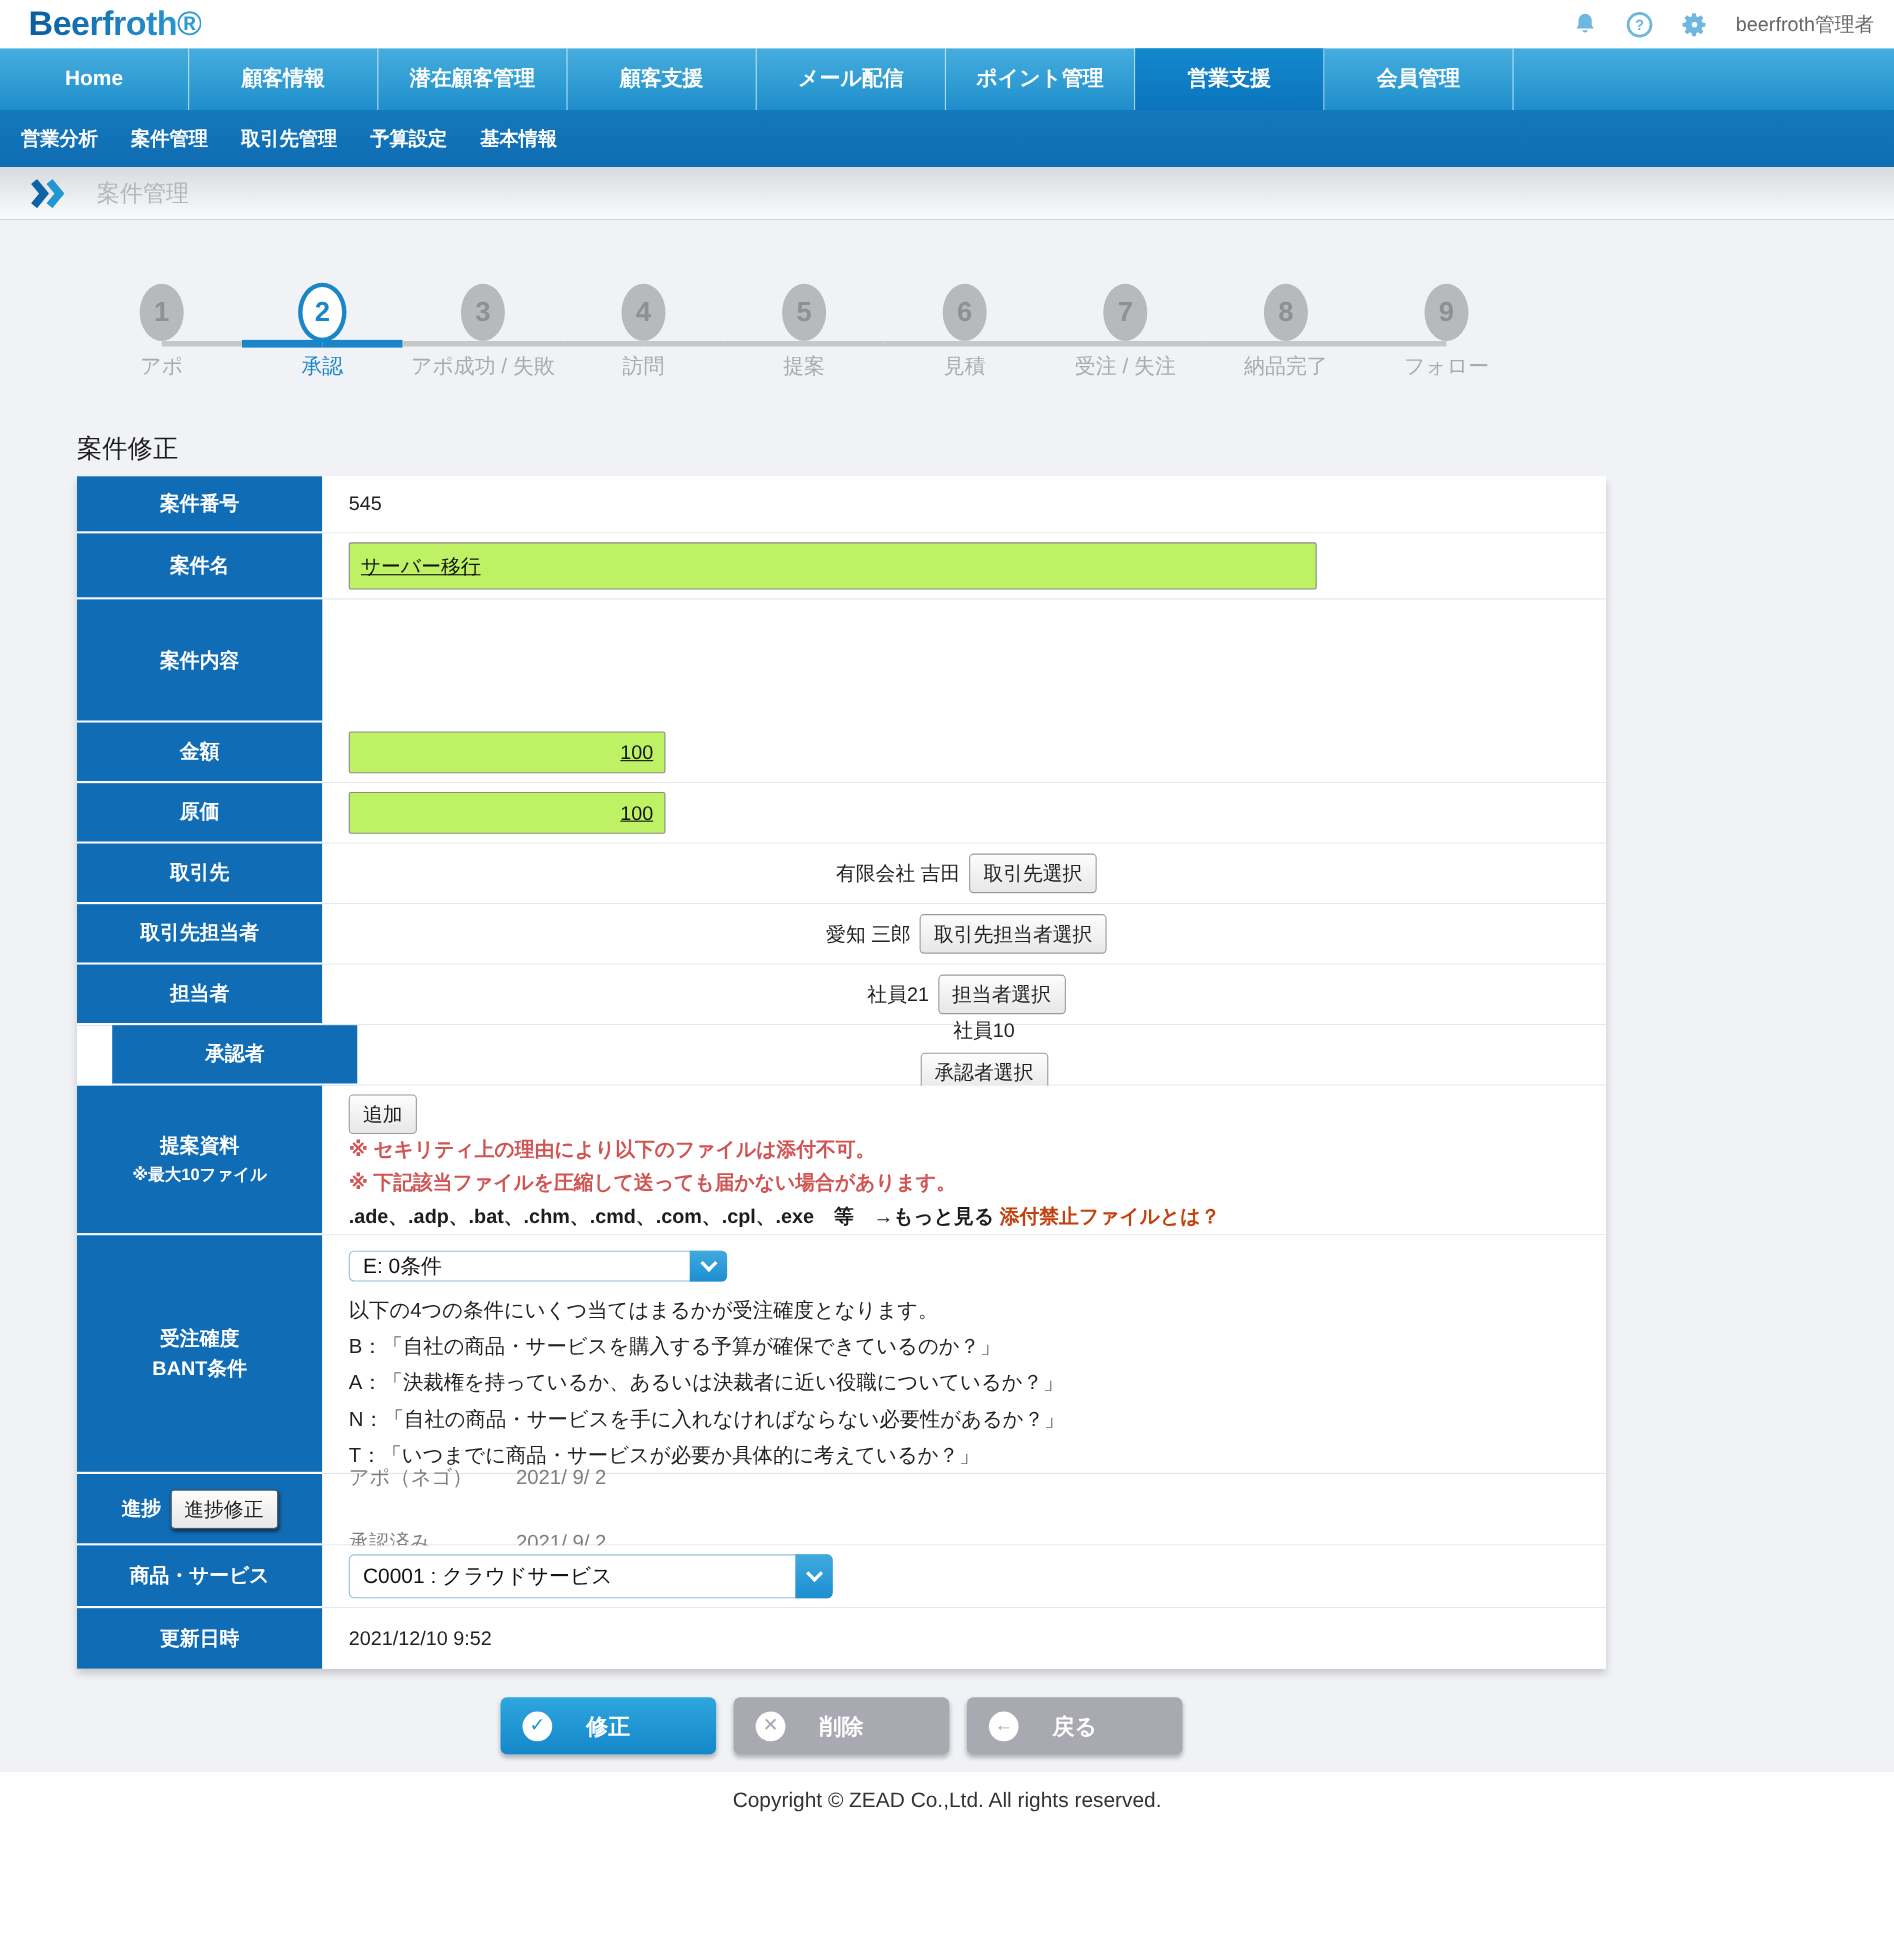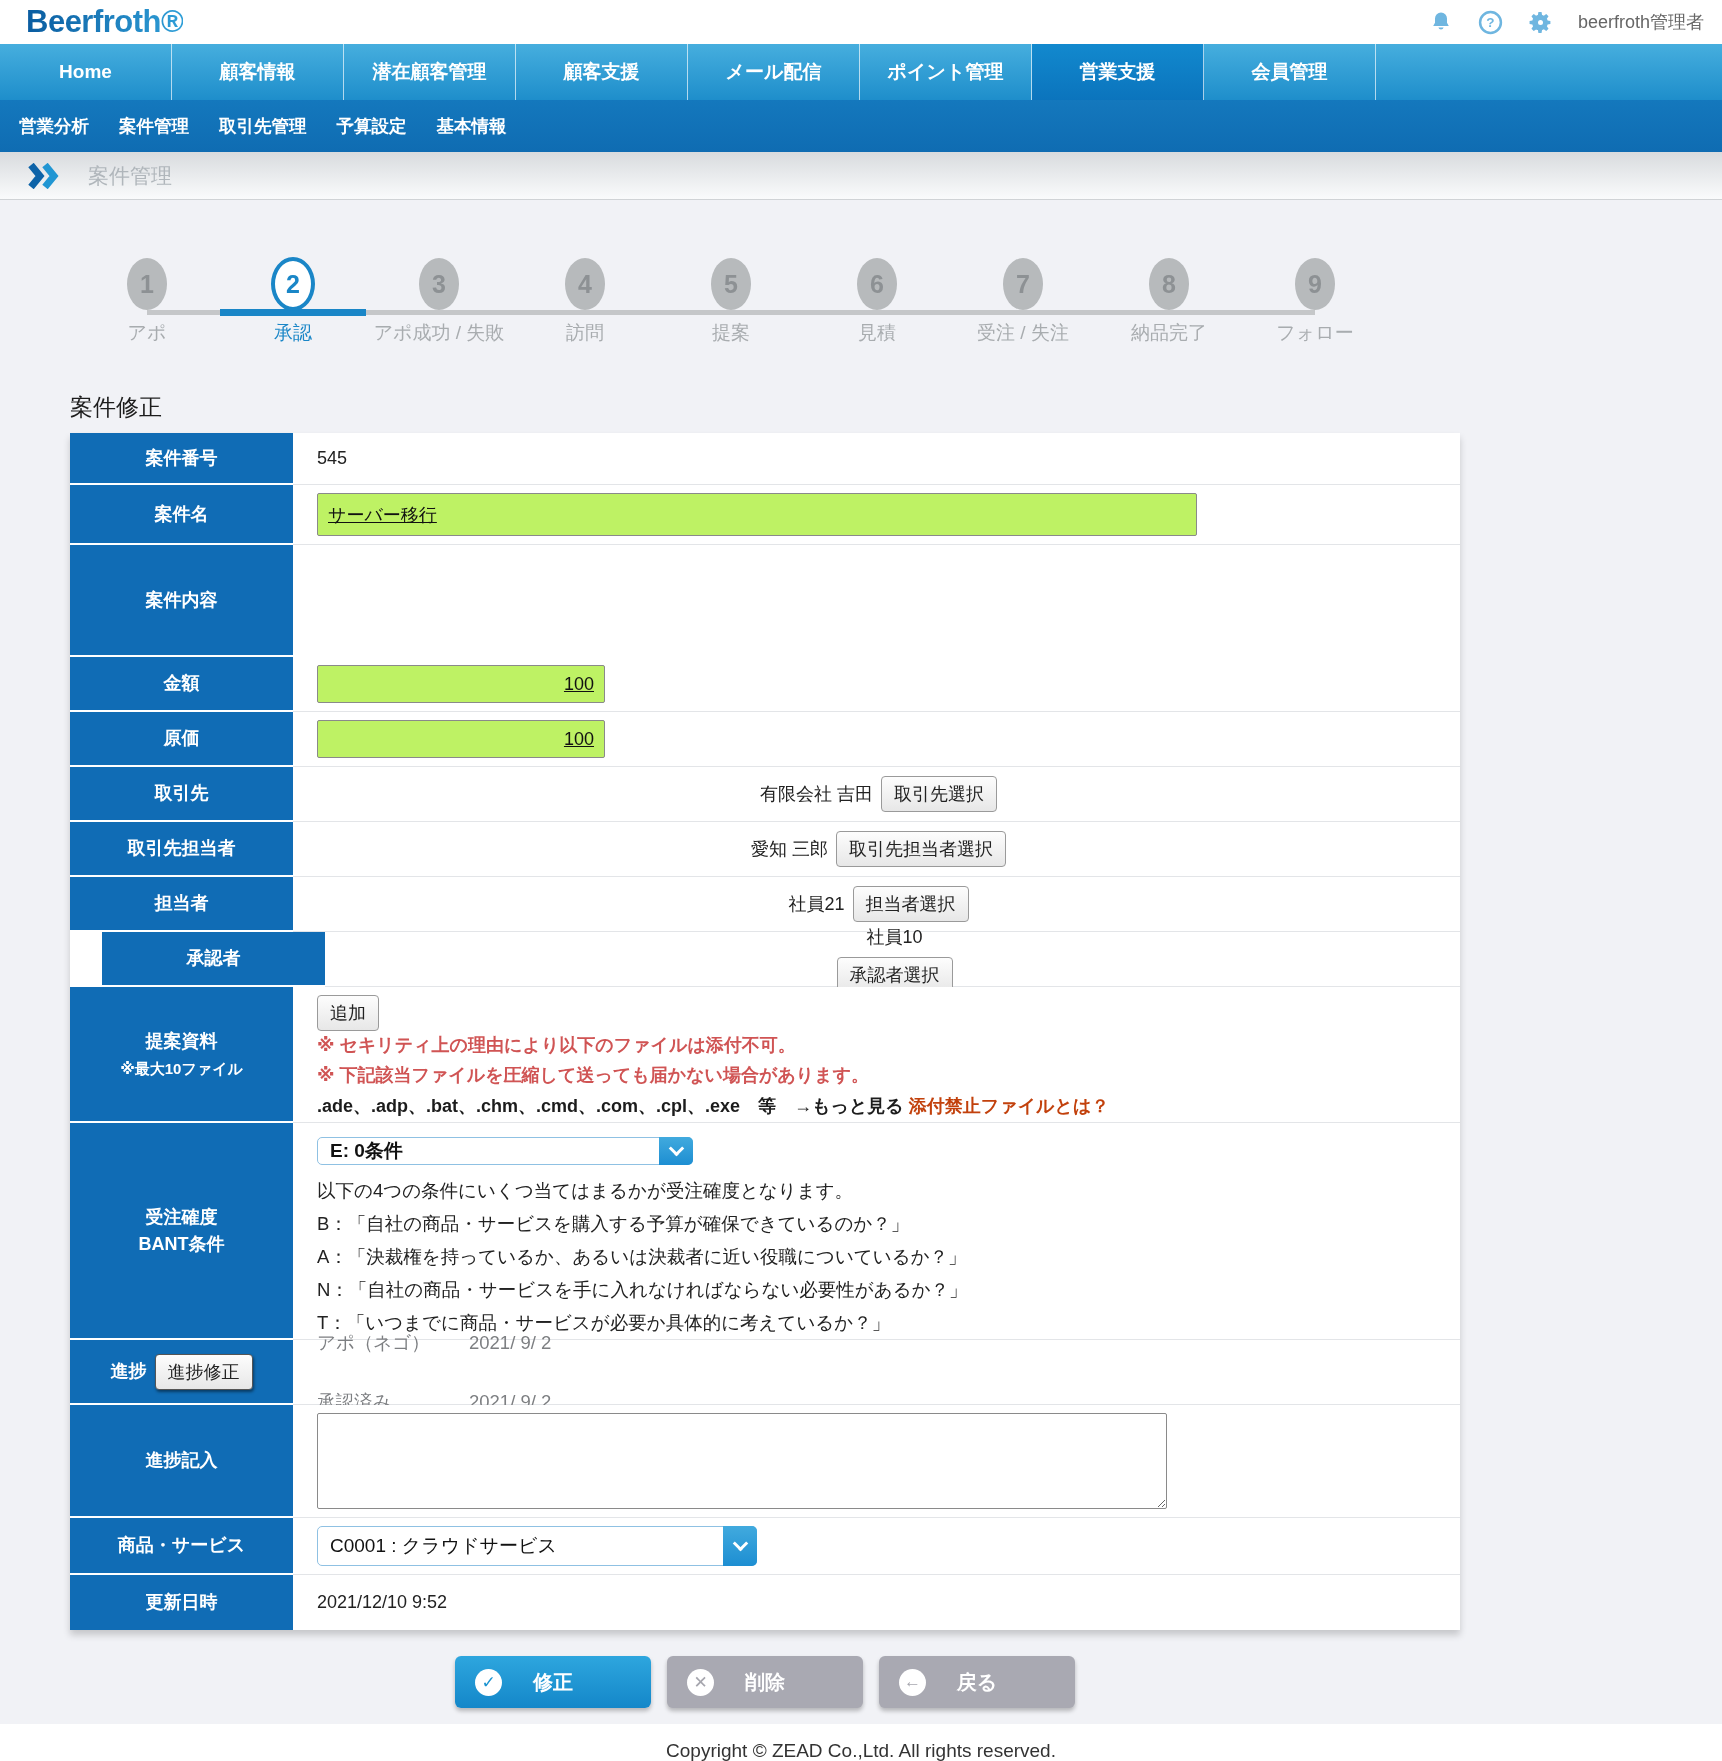--- a/index.html
+++ b/index.html
@@ -77,21 +77,21 @@
   .warn { color:#d05454; font-weight:600; line-height:1.65; }
   .ext-line { font-weight:600; line-height:1.8; color:#1c1c1c; }
   .link { color:#c2410c; font-weight:600; cursor:pointer; }
 
   .select-box { position:relative; height:40px; border:1px solid #8fc1e3; border-radius:5px; background:#fff;
                 display:flex; align-items:center; padding-left:12px; font-size:19px; color:#111; cursor:pointer; }
   .select-box .arrow-box { position:absolute; right:-1px; top:-1px; bottom:-1px; width:34px; border-radius:0 5px 5px 0;
                 background:linear-gradient(#41aade,#1d8ed2); display:flex; align-items:center; justify-content:center; }
   .chev { width:11px; height:11px; border-right:3px solid #fff; border-bottom:3px solid #fff;
           transform:rotate(45deg); margin-top:-5px; }
-  .bant-select { width:376px; margin:6px 0 10px;font-weight:bold; }
+  .bant-select { width:344px; margin:6px 0 10px; }
   .product-select { width:440px; }
 
   .bant-text { line-height:1.78; color:#222; font-size:18.5px; }
   .progress-entry { display:flex; color:#7d7f82; line-height:1.7; font-size:18.5px; }
   .progress-entry .p-name { width:152px; }
 
   
   .actions { width:1390px; margin-left:70px; margin-top:26px; display:flex; justify-content:center; gap:16px; }
   .action-btn { position:relative; width:196px; height:52px; border:none; border-radius:6px; color:#fff;
                 font-size:20px; font-weight:bold; font-family:inherit; cursor:pointer;
@@ -335,26 +335,20 @@
           <span class="p-name">アポ（ネゴ）</span>
           <span>2021/ 9/ 2</span>
         </div>
         <div class="progress-entry">
           <span class="p-name">承認済み</span>
           <span>2021/ 9/ 2</span>
         </div>
       </div>
     </div>
 
-    <div class="row" style="height:113px;">
-      <div class="cell-label">進捗記入</div>
-      <div class="cell-value">
-        <textarea style="height: 98px;"></textarea>
-      </div>
-    </div>
 
     <div class="row" style="height:57px;">
       <div class="cell-label">商品・サービス</div>
       <div class="cell-value">
         <div class="select-box product-select">
           <span>C0001 : クラウドサービス</span>
           <span class="arrow-box">
               <span class="chev"></span>
             </span>
         </div>

